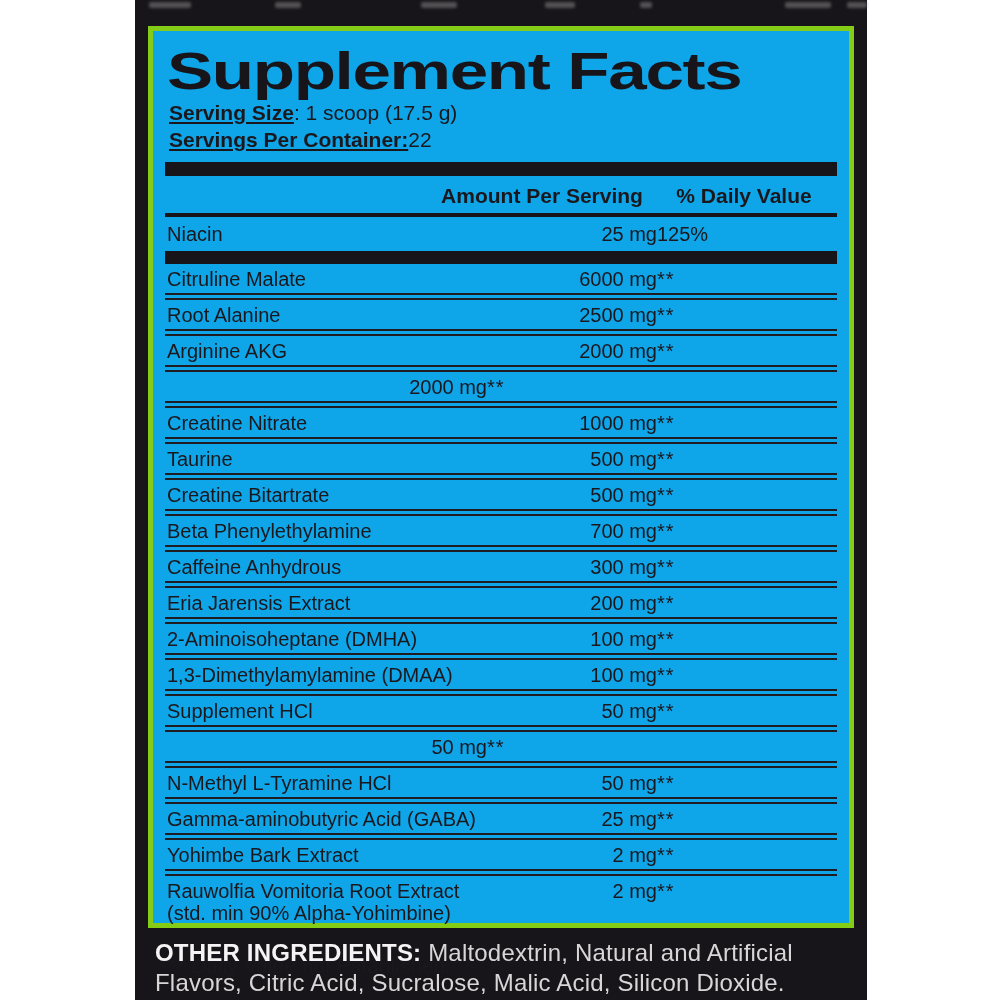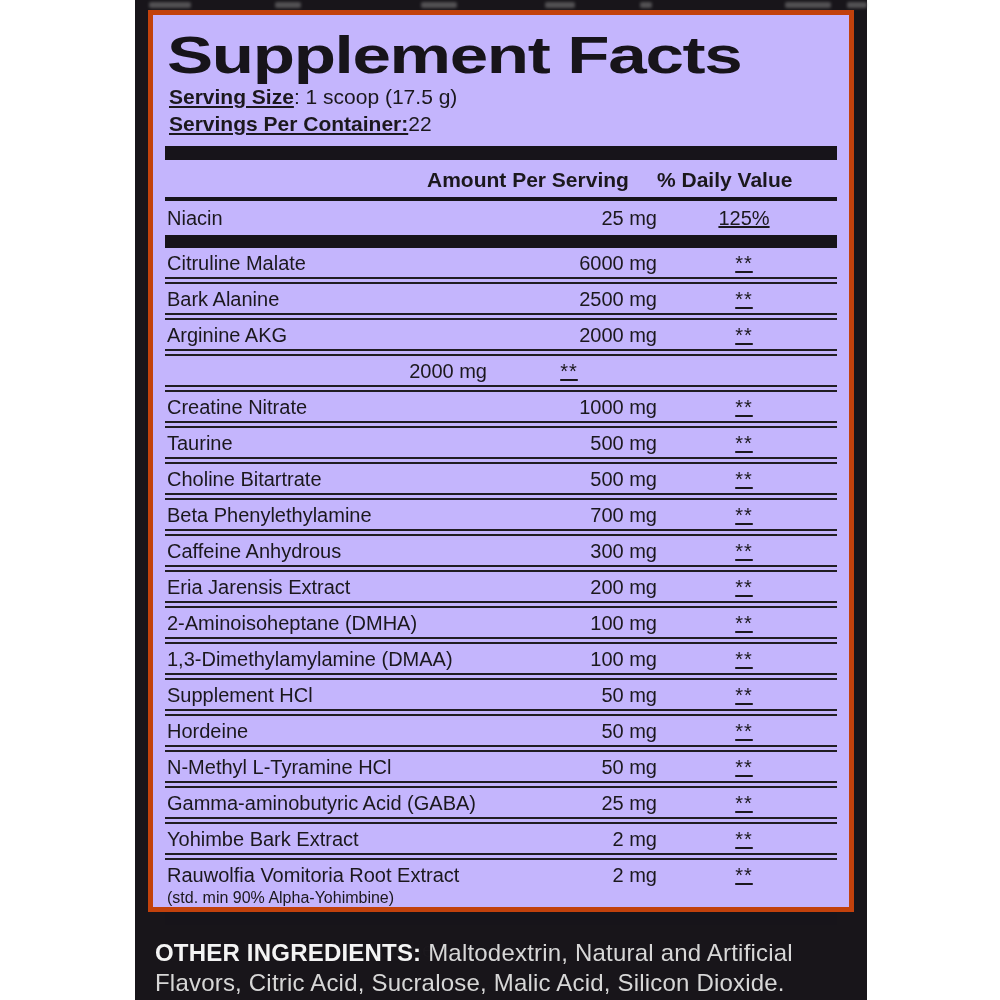--- a/index.html
+++ b/index.html
@@ -7,47 +7,47 @@
               font-family:"Liberation Sans", sans-serif; color:#1b181d; }
   .stage { position:relative; width:1000px; height:1000px; }
 
   
   .label-bg { position:absolute; left:135px; top:0; width:732px; height:1000px;
               background:#18151a; }
   .smudge { position:absolute; background:#8d8d8d; opacity:.5; filter:blur(1.5px);
             height:6px; top:2px; border-radius:2px; }
 
   
-  .panel { position:absolute; left:148px; top:10px; width:706px; height:902px;
-           background:#c4b5fd; border:5px solid #c2410c; padding:0 12px; }
+  .panel { position:absolute; left:148px; top:26px; width:706px; height:902px;
+           background:#0ea5e9; border:5px solid #84cc16; padding:0 12px; }
 
   .title { font-weight:bold; font-size:52px; line-height:56px; margin-top:12px;
            margin-left:2px; white-space:nowrap; letter-spacing:-1px;
            transform:scaleX(1.33); transform-origin:left center; color:#17141a; }
 
   .serving { font-size:21px; line-height:27px; margin-left:4px; }
   .serving:first-of-type { margin-top:7px; }
   .serving b { font-weight:bold;text-decoration:underline; }
 
   .bar { height:14px; background:#17141a; }
   .bar-top { margin-top:9px; }
   .bar-mid, .bar-bottom { height:13px; }
 
   .hdr-row { display:grid; grid-template-columns:1fr 230px 180px; align-items:end;
              padding:8px 0 5px; border-bottom:4px solid #17141a;
              font-weight:bold; font-size:21px; }
-  .hdr-row .c-amt, .hdr-row .c-dv { text-align:left; white-space:nowrap; }
+  .hdr-row .c-amt, .hdr-row .c-dv { text-align:center; white-space:nowrap; }
   .hdr-row .c-dv { padding-right:6px; }
 
   .row { display:grid; grid-template-columns:1fr 170px 180px; align-items:start;
          font-size:20px; line-height:22px; padding:4px 0 3px; }
   .row .c-name { padding-left:2px; white-space:nowrap; }
   .row .c-amt { text-align:right; white-space:nowrap; }
-  .row .c-dv  { text-align:center; padding-right:6px; letter-spacing:1px; white-space:nowrap;text-decoration:underline; }
-  .row .sub { font-size:16px; line-height:23px; white-space:nowrap; }
+  .row .c-dv  { text-align:left; padding-right:6px; letter-spacing:1px; white-space:nowrap; }
+  .row .sub { font-size:20px; line-height:23px; white-space:nowrap; }
 
   .niacin { padding:6px 0 6px; }
 
   .sep { height:7px; border-top:2px solid #201d22; border-bottom:2px solid #201d22; }
 
   .footnote { font-size:21px; padding:13px 0 0 4px; }
 
   .other { position:absolute; left:155px; top:938px; width:706px;
            font-size:24px; line-height:30px; color:#d7d7d7; letter-spacing:.2px; }
   .other b { color:#f4f4f4; font-weight:bold; }
@@ -92,21 +92,21 @@
     <div class="bar bar-mid"></div>
 
     <div id="rows">
   <div class="row">
     <div class="c-name">Citruline Malate</div>
     <div class="c-amt">6000 mg</div>
     <div class="c-dv">**</div>
   </div>
 <div class="sep"></div>
   <div class="row">
-    <div class="c-name">Bark Alanine</div>
+    <div class="c-name">Root Alanine</div>
     <div class="c-amt">2500 mg</div>
     <div class="c-dv">**</div>
   </div>
 <div class="sep"></div>
   <div class="row">
     <div class="c-name">Arginine AKG</div>
     <div class="c-amt">2000 mg</div>
     <div class="c-dv">**</div>
   </div>
 <div class="sep"></div>
@@ -121,21 +121,21 @@
     <div class="c-dv">**</div>
   </div>
 <div class="sep"></div>
   <div class="row">
     <div class="c-name">Taurine</div>
     <div class="c-amt">500 mg</div>
     <div class="c-dv">**</div>
   </div>
 <div class="sep"></div>
   <div class="row">
-    <div class="c-name">Choline Bitartrate</div>
+    <div class="c-name">Creatine Bitartrate</div>
     <div class="c-amt">500 mg</div>
     <div class="c-dv">**</div>
   </div>
 <div class="sep"></div>
   <div class="row">
     <div class="c-name">Beta Phenylethylamine</div>
     <div class="c-amt">700 mg</div>
     <div class="c-dv">**</div>
   </div>
 <div class="sep"></div>
@@ -163,21 +163,20 @@
     <div class="c-dv">**</div>
   </div>
 <div class="sep"></div>
   <div class="row">
     <div class="c-name">Supplement HCl</div>
     <div class="c-amt">50 mg</div>
     <div class="c-dv">**</div>
   </div>
 <div class="sep"></div>
   <div class="row">
-    <div class="c-name">Hordeine</div>
     <div class="c-amt">50 mg</div>
     <div class="c-dv">**</div>
   </div>
 <div class="sep"></div>
   <div class="row">
     <div class="c-name">N-Methyl L-Tyramine HCl</div>
     <div class="c-amt">50 mg</div>
     <div class="c-dv">**</div>
   </div>
 <div class="sep"></div>

